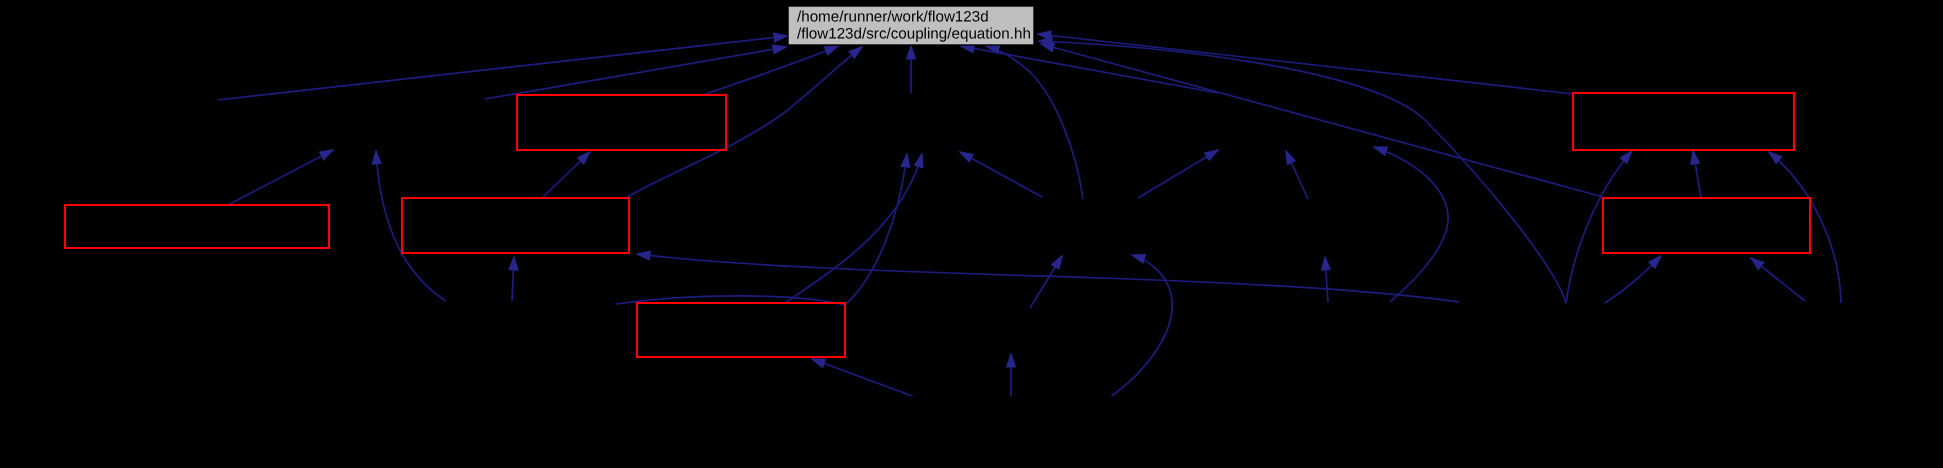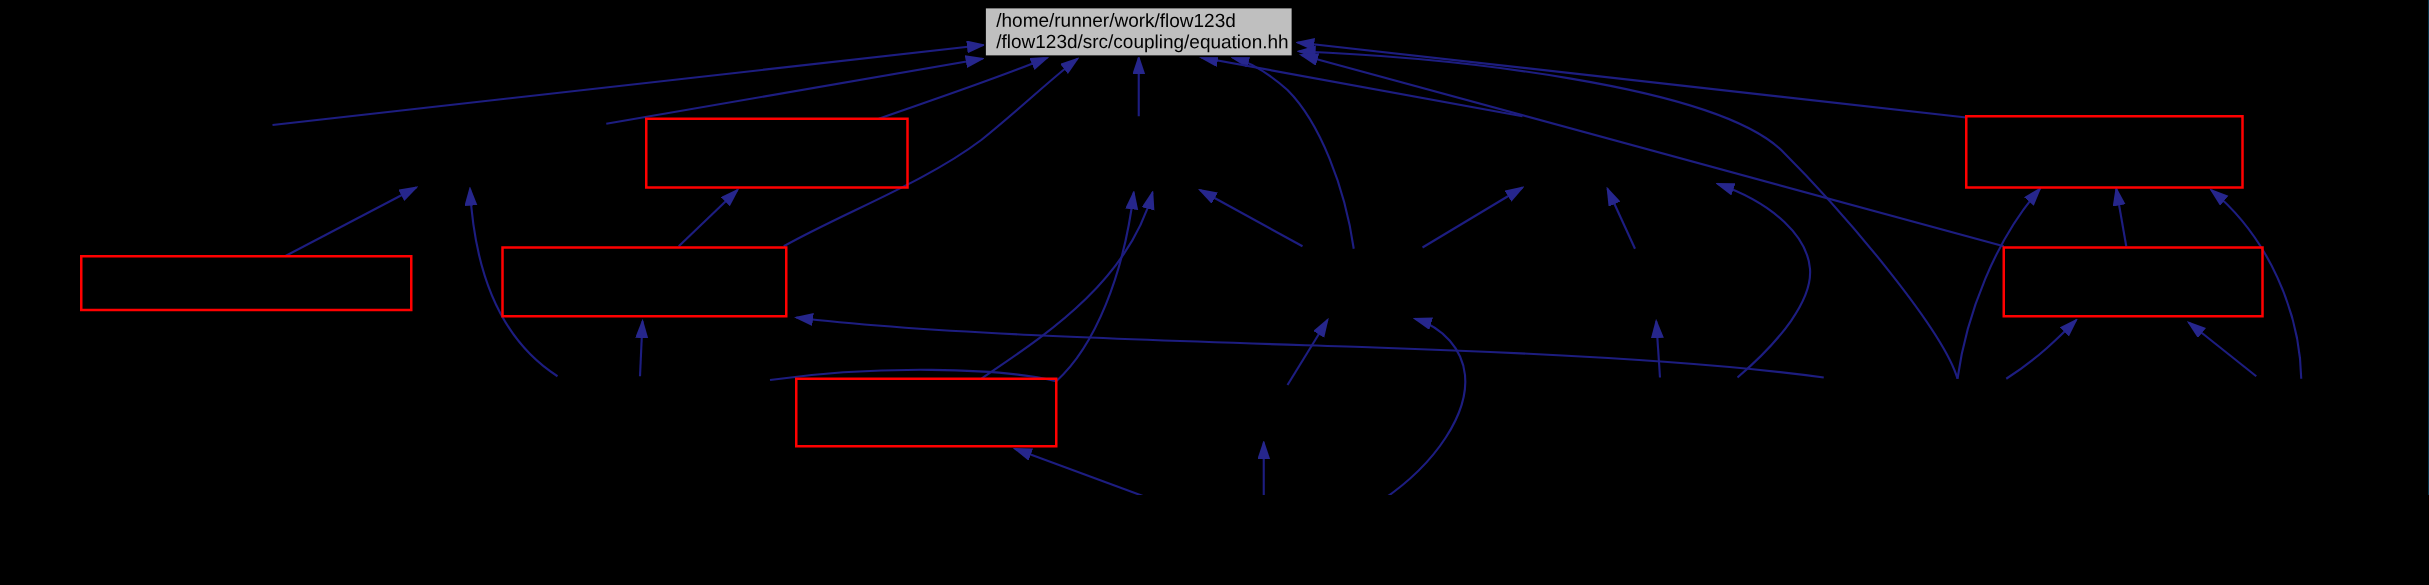--- a/index.html
+++ b/index.html
@@ -1,16 +1,16 @@
 <!DOCTYPE html>
 <html><head>
 <meta charset="utf-8">
 <style>
   html,body{margin:0;padding:0;background:#000;}
-  #c{width:1943px;height:396px;background:#0ea5e9;will-change:transform;transform:translateZ(0);}
+  #c{width:1943px;height:396px;background:#737373;will-change:transform;transform:translateZ(0);}
   text{font-family:"Liberation Sans",sans-serif;}
 </style>
 </head>
 <body>
 <div id="c">
 <svg width="1943" height="468" viewBox="0 0 1943 468" xmlns="http://www.w3.org/2000/svg">
   <defs>
     <marker id="ah" markerWidth="15" markerHeight="12" refX="13.5" refY="5" orient="auto" markerUnits="userSpaceOnUse">
       <path d="M0,-0.2 L15.5,5 L0,10.2 z" fill="#26268c"></path>
     </marker>

